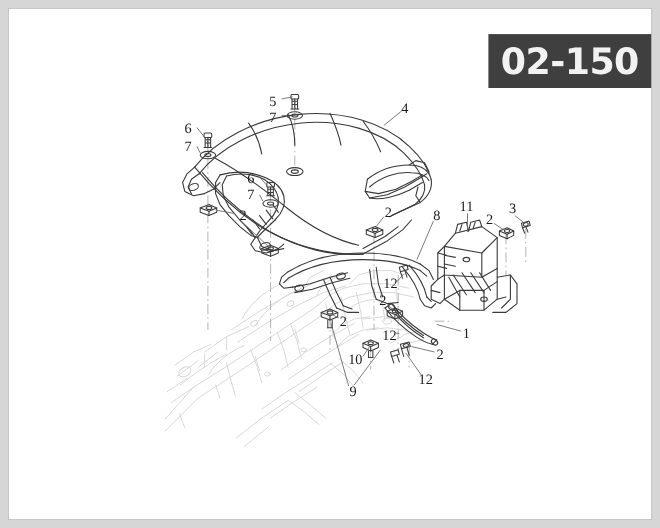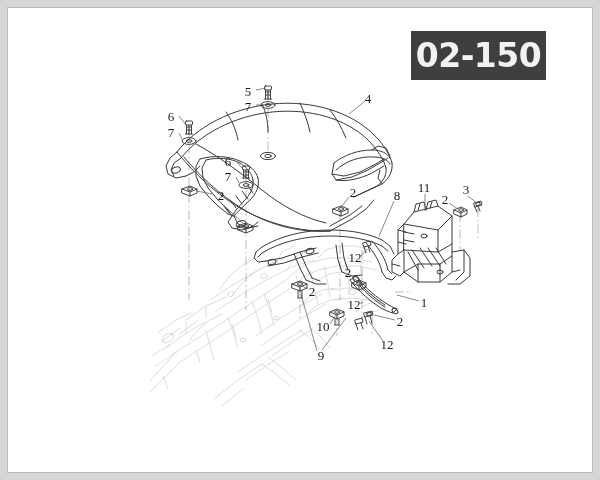--- a/index.html
+++ b/index.html
@@ -30,23 +30,23 @@
   }
   #canvas {
     position: absolute;
     left: 0;
     top: 0;
     width: 600px;
     height: 480px;
   }
   #title-badge {
     position: absolute;
-    left: 411px;
+    left: 444px;
     top: 31px;
-    width: 135px;
+    width: 148px;
     height: 49px;
     background: #3f3f3f;
     display: flex;
     align-items: center;
     justify-content: center;
   }
   #title-badge .title-text {
     color: #f2f2f2;
     font-family: "DejaVu Sans", sans-serif;
     font-size: 33px;

